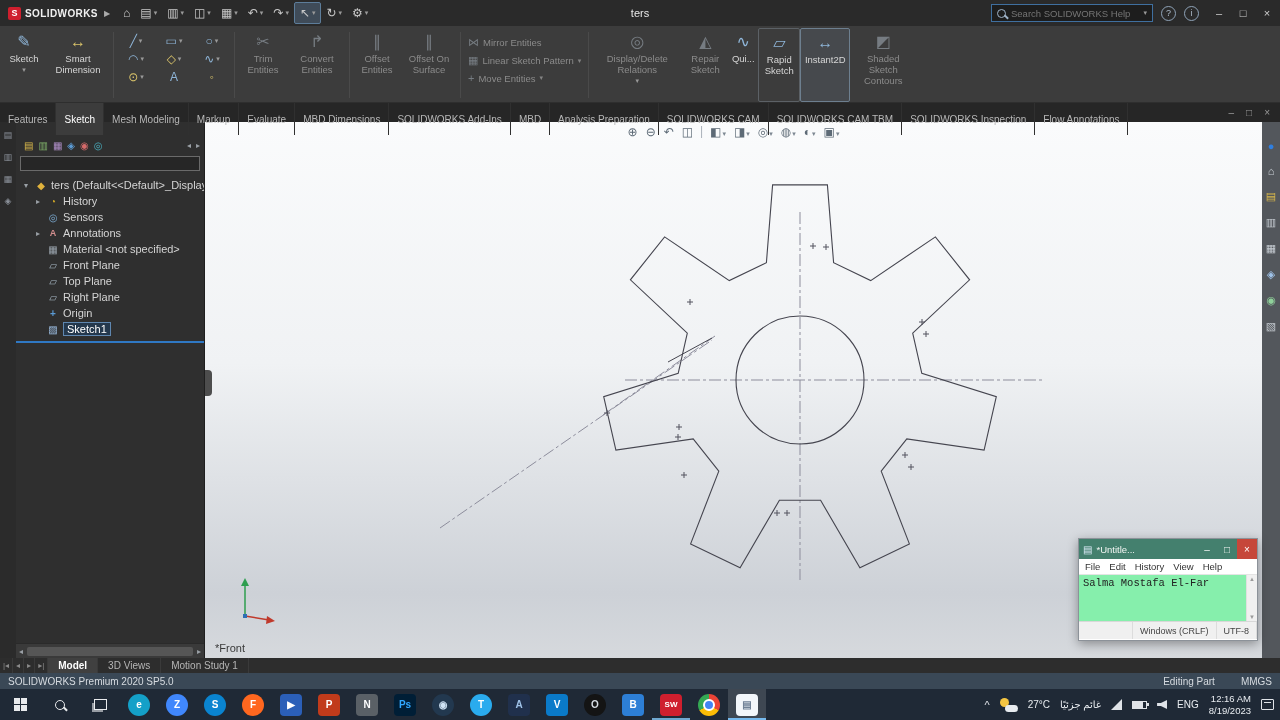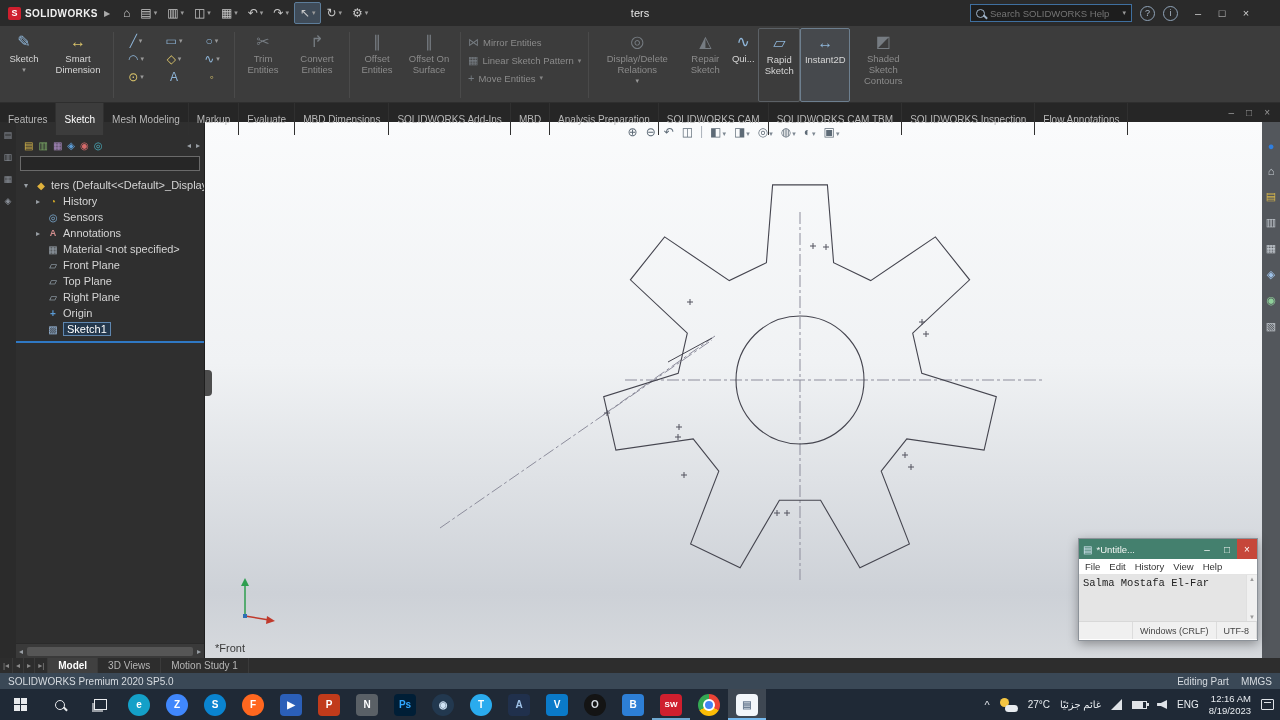--- a/index.html
+++ b/index.html
@@ -9,21 +9,21 @@
 
 #titlebar{position:absolute;left:0;top:0;width:1280px;height:26px;background:#2a2a2a;display:flex;align-items:center;color:#d8d8d8;z-index:20}
 .swlogo{display:flex;align-items:center;gap:4px;padding:0 8px}
 .swmark{width:13px;height:13px;background:#cf1f2e;border-radius:2px;display:inline-flex;align-items:center;justify-content:center;color:#fff;font-size:9px;font-weight:bold}
 .swname{font-size:10px;letter-spacing:.4px;color:#f0f0f0;font-weight:bold}
 .swcaret{font-size:8px;color:#aaa;margin-left:2px}
 .tbi{display:inline-flex;align-items:center;font-size:12px;color:#c9c9c9;padding:0 5px;height:22px}
 .tbi .dd{font-size:7px;color:#9a9a9a;margin-left:2px}
 .tbi.hl{background:#3f4b58;border:1px solid #5d7d9a;border-radius:2px}
 #doc-title{position:absolute;left:50%;top:0;transform:translateX(-50%);height:26px;display:flex;align-items:center;font-size:11px;color:#e8e8e8}
-#tb-right{margin-left:auto;display:flex;align-items:center;gap:8px;padding-right:22px}
+#tb-right{margin-left:auto;display:flex;align-items:center;gap:8px;padding-right:1px}
 #searchbox{display:flex;align-items:center;gap:5px;width:162px;height:18px;background:#1d1d1d;border:1px solid #3f6f9f;padding:0 5px}
 #searchbox input{flex:1;background:transparent;border:none;outline:none;color:#b5b5b5;font-size:9.5px;font-family:inherit;min-width:0}
 .mag{width:9px;height:9px;border:1.5px solid #9fb3c8;border-radius:50%;position:relative;flex:none}
 .mag::after{content:"";position:absolute;width:5px;height:1.5px;background:#9fb3c8;transform:rotate(45deg);right:-4px;bottom:-1px}
 .sdd{font-size:7px;color:#9a9a9a}
 .roundi{width:15px;height:15px;border:1px solid #8fa3b8;border-radius:50%;display:inline-flex;align-items:center;justify-content:center;font-size:9px;color:#aebccb}
 .winctl{display:flex}
 .winctl span{width:24px;height:26px;display:inline-flex;align-items:center;justify-content:center;font-size:11px;color:#cfcfcf}
 
 
@@ -90,33 +90,33 @@
 
 
 #notepad{position:absolute;left:1078px;top:538px;width:180px;height:103px;background:#fff;border:1px solid #8c9299;box-shadow:0 3px 10px rgba(0,0,0,.35);z-index:40;font-size:10px}
 .np-title{height:20px;background:#44806e;display:flex;align-items:center;color:#f2f5f3;padding-left:4px;gap:4px}
 .np-ticon{font-size:10px;color:#d8e8f5}
 .np-tname{font-size:9.5px;flex:1;overflow:hidden;white-space:nowrap}
 .np-ctl{display:flex;height:100%}
 .np-ctl span{width:20px;display:inline-flex;align-items:center;justify-content:center;font-size:10px;color:#eef2f0}
 .np-ctl .close{background:#c6473a;color:#fff}
 .np-menu{height:16px;background:#fff;border-bottom:1px solid #e4e4e4;display:flex;align-items:center;gap:9px;padding:0 6px;color:#333;font-size:9.5px}
-.np-body{position:relative;height:46px;background:#e5e5e5}
+.np-body{position:relative;height:46px;background:#86efac}
 .np-text{padding:2px 4px;font-family:"Liberation Mono",monospace;font-size:10.5px;color:#222;white-space:pre}
 .np-vscroll{position:absolute;right:0;top:0;width:11px;height:100%;background:#f0f0f0;border-left:1px solid #e0e0e0;display:flex;flex-direction:column;justify-content:space-between;align-items:center;font-size:6px;color:#9a9a9a;padding:1px 0}
 .np-status{height:18px;background:#f0f0f0;border-top:1px solid #d8d8d8;display:flex;align-items:center;color:#444;font-size:9px}
 .np-cell{padding:0 7px;border-right:1px solid #dcdcdc;height:100%;display:flex;align-items:center}
 .np-cell.first{flex:1;border-left:none}
 
 
 #bottomtabs{position:absolute;left:0;top:658px;width:1280px;height:15px;background:#2d2d2d;display:flex;align-items:stretch;font-size:10px;color:#b5b5b5;z-index:18}
 .btn-nav{display:flex;align-items:center;padding:0 3px;font-size:8px;color:#8a8a8a;border-right:1px solid #3a3a3a}
 .mtab{display:flex;align-items:center;padding:0 10px;border-right:1px solid #3a3a3a}
 .mtab.active{background:#404040;color:#fff;font-weight:bold}
-#statusbar{position:absolute;left:0;top:673px;width:1280px;height:16px;background:#3a4856;display:flex;align-items:center;font-size:10px;color:#d6dbe0;padding:0 8px;gap:12px;z-index:18}
+#statusbar{position:absolute;left:0;top:673px;width:1280px;height:16px;background:#3a4856;display:flex;align-items:center;font-size:10px;color:#d6dbe0;padding:0 8px;gap:26px;z-index:18}
 
 
 #taskbar{position:absolute;left:0;top:689px;width:1280px;height:31px;background:#1f2936;display:flex;align-items:center;z-index:30}
 .tbbtn{width:40px;height:31px;display:flex;align-items:center;justify-content:center}
 .winflag{display:grid;grid-template-columns:6px 6px;grid-template-rows:6px 6px;gap:1px}
 .winflag i{background:#e8eaed}
 .tview{width:13px;height:11px;border:1.5px solid #e8eaed;box-shadow:-3px 3px 0 -1px rgba(232,234,237,.6)}
 .smag{width:10px;height:10px;border:1.6px solid #e8eaed;border-radius:50%;position:relative}
 .smag::after{content:"";position:absolute;width:5px;height:1.6px;background:#e8eaed;transform:rotate(45deg);right:-4px;bottom:-1px}
 .app{width:38px;height:31px;display:flex;align-items:center;justify-content:center}

